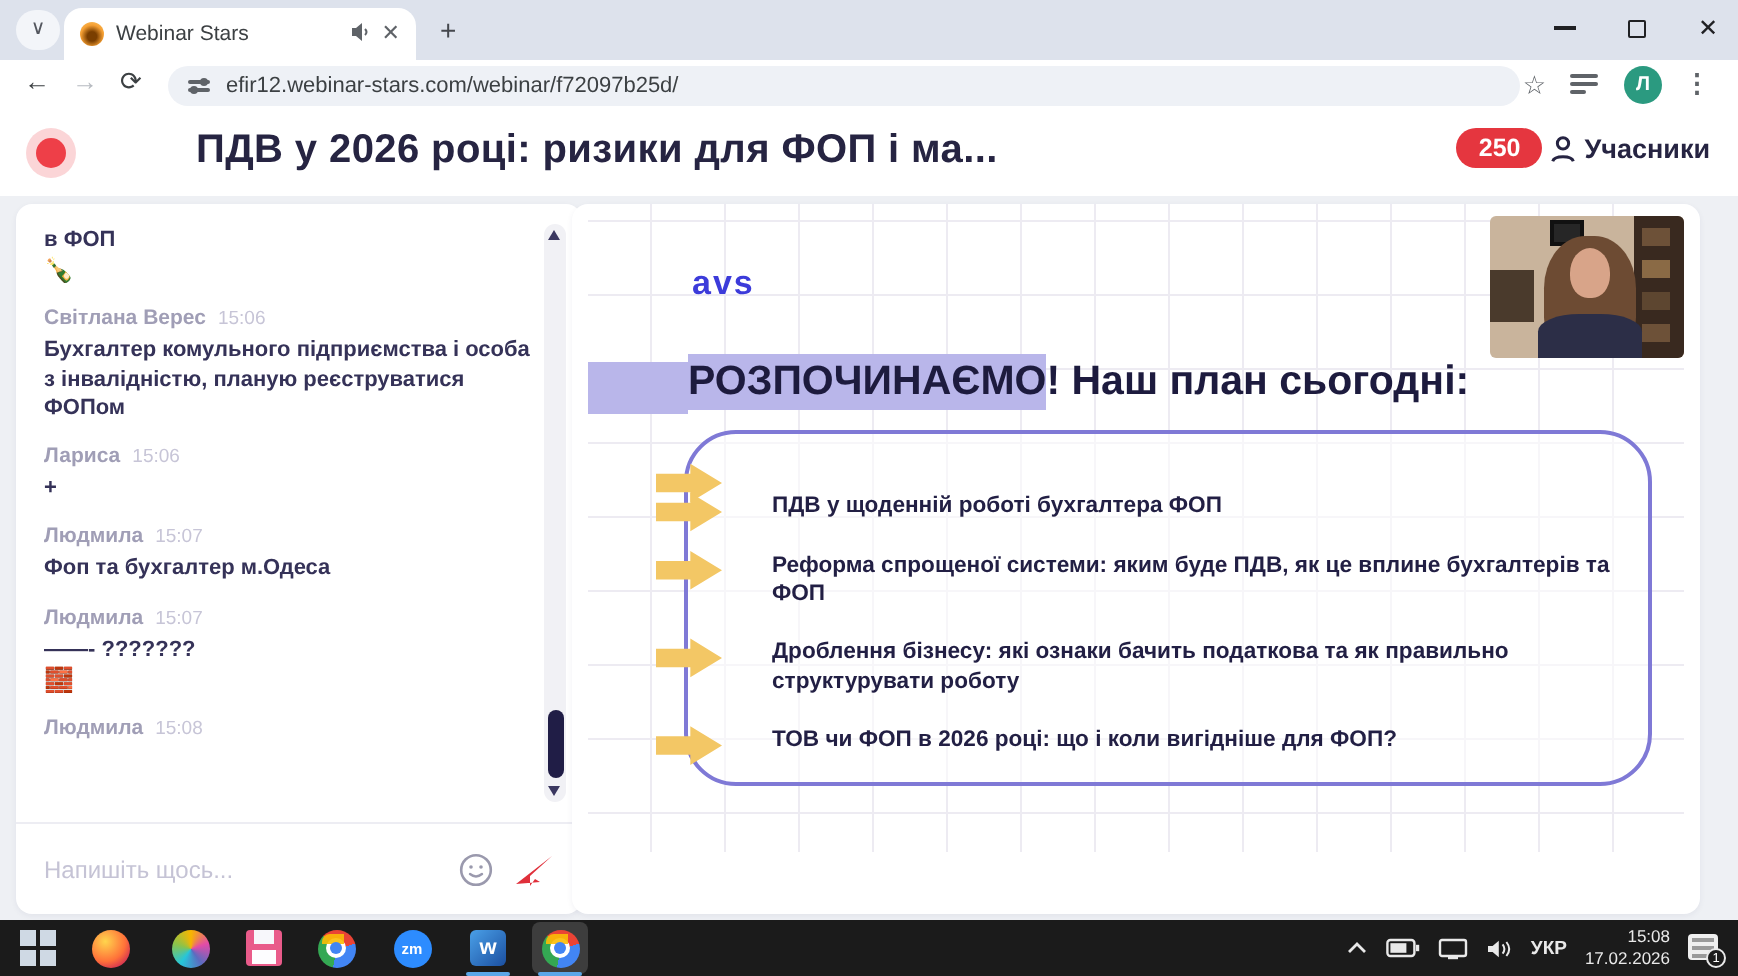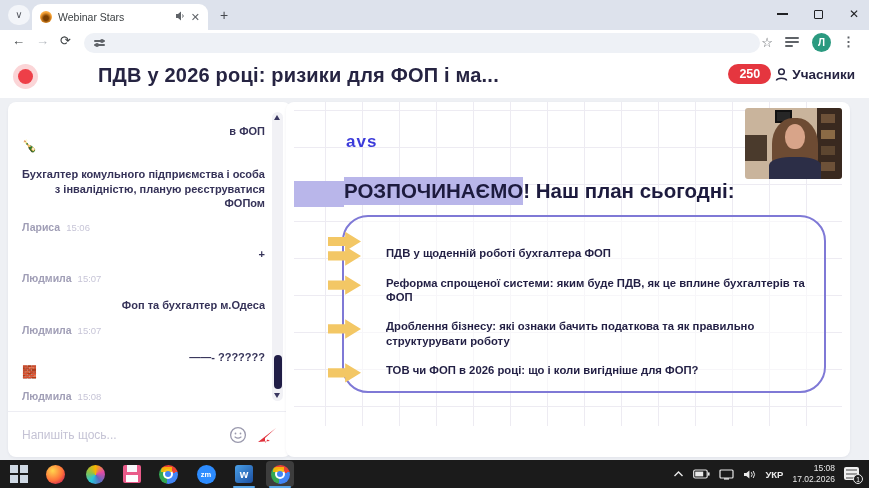--- a/index.html
+++ b/index.html
@@ -43,21 +43,21 @@
   .count-badge { background:#e5363f; color:#fff; font-size:12.5px; font-weight:700; padding:3px 11px; border-radius:12px; }
   .person-ic { width:15px; height:15px; }
   .participants-label { font-size:13.5px; font-weight:700; color:#262442; }
 
   
   .chat-card { position:absolute; left:8px; top:102px; width:283px; height:355px; background:#ffffff; border-radius:8px; box-shadow:0 1px 3px rgba(40,40,80,.06); }
   .chat-scroll { position:absolute; left:14px; top:8px; right:26px; bottom:50px; overflow:hidden; }
   .msg { margin-bottom:11px; }
   .msg-head { font-size:10.5px; color:#a09eb6; font-weight:600; }
   .msg-time { color:#c7c5d7; font-weight:400; margin-left:6px; font-size:9.5px; }
-  .msg-text { margin-top:14px; font-size:11px; font-weight:700; color:#353258; line-height:1.3;text-align:right; }
+  .msg-text { margin-top:3px; font-size:11px; font-weight:700; color:#353258; line-height:1.3; }
   .msg-emoji { font-size:12px; margin-top:1px; }
   .scrollbar { position:absolute; right:8px; top:10px; width:11px; bottom:56px; background:#f1f1f5; border-radius:6px; }
   .sb-up, .sb-down { position:absolute; left:2px; width:0; height:0; border-left:3.5px solid transparent; border-right:3.5px solid transparent; }
   .sb-up { top:3px; border-bottom:5px solid #3a3760; }
   .sb-down { bottom:3px; border-top:5px solid #3a3760; }
   .sb-thumb { position:absolute; left:1.5px; bottom:12px; width:8px; height:34px; background:#201d46; border-radius:4px; }
   .chat-input-row { position:absolute; left:0; right:0; bottom:0; height:46px; border-top:1px solid #ededf3; display:flex; align-items:center; padding:0 14px; gap:10px; }
   .chat-input { flex:1; border:none; outline:none; font-size:12px; color:#000000; font-family:"Liberation Sans",sans-serif; background:transparent; }
   .chat-input::placeholder { color:#c5c3d5; }
   .emoji-btn svg, .send-btn svg { display:block; }
@@ -138,20 +138,21 @@
 
 <div class="toolbar">
   <span class="nav-ic" style="left:12px;">←</span>
   <span class="nav-ic" style="left:36px;color:#b7bbc1;">→</span>
   <span class="nav-ic" style="left:60px;">⟳</span>
   <div class="omnibox">
     <span class="site-ic">
         <i></i>
         <i></i>
       </span>
+    <span class="url-text">efir12.webinar-stars.com/webinar/f72097b25d/</span>
   </div>
   <span class="star">☆</span>
   <span class="readlist">
       <i></i>
       <i></i>
       <i></i>
     </span>
   <span class="avatar">Л</span>
   <span class="menu-dots">⋮</span>
 </div>
@@ -172,20 +173,21 @@
 <div class="chat-card">
   <div class="chat-scroll">
 
     <div class="msg">
       <div class="msg-text">в ФОП</div>
       <div class="msg-emoji">🍾</div>
     </div>
 
 
     <div class="msg">
+      <div class="msg-head"><span>Світлана Верес</span><span class="msg-time">15:06</span></div>
       <div class="msg-text">Бухгалтер комульного підприємства і особа з інвалідністю, планую реєструватися ФОПом</div>
     </div>
 
     <div class="msg">
       <div class="msg-head"><span>Лариса</span><span class="msg-time">15:06</span></div>
       <div class="msg-text">+</div>
     </div>
 
     <div class="msg">
       <div class="msg-head"><span>Людмила</span><span class="msg-time">15:07</span></div>

